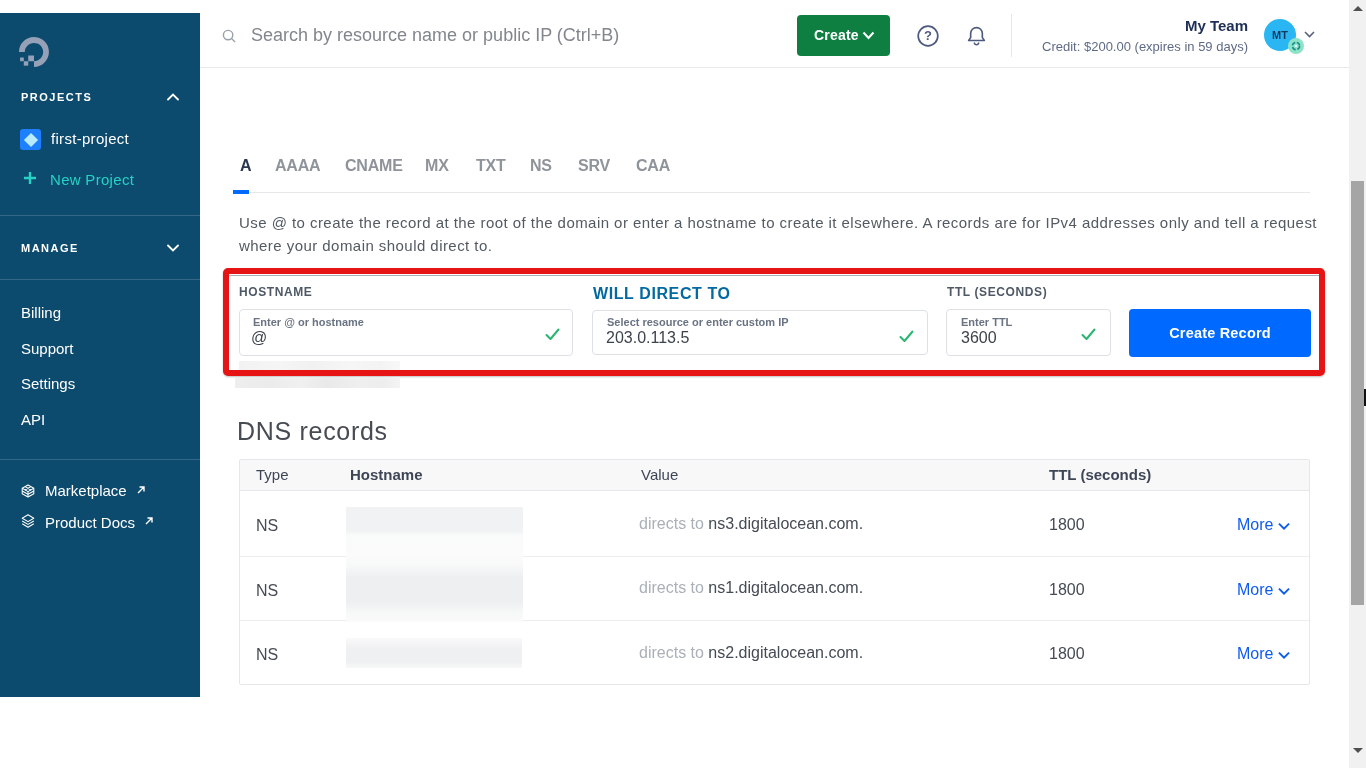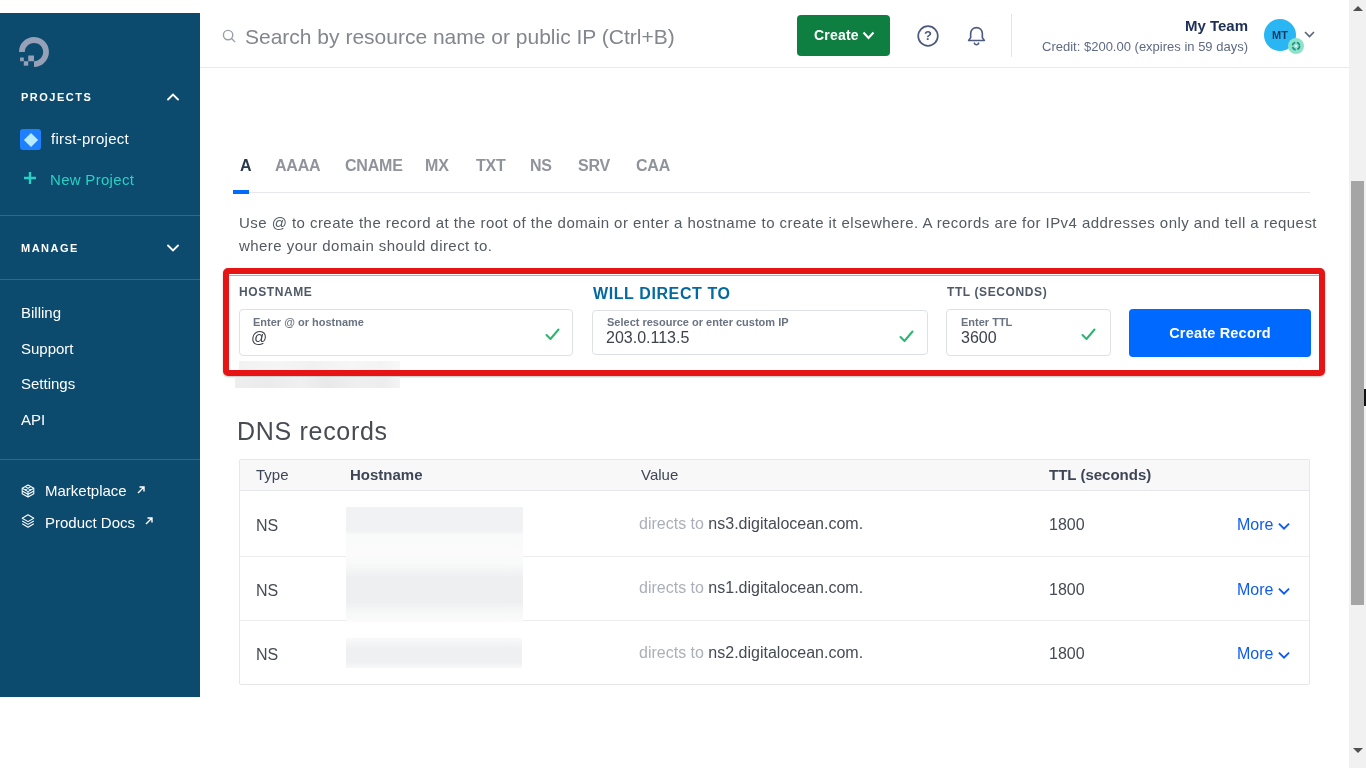--- a/index.html
+++ b/index.html
@@ -85,21 +85,21 @@
     <svg class="abs" style="left:143px;top:502px" width="12" height="12" viewBox="0 0 12 12">
         <path d="M3 9 L9 3 M4.5 3 H9 V7.5" stroke="#fff" stroke-width="1.4" fill="none"></path>
       </svg>
   </div>
 
   <div id="topbar"></div>
   <svg class="abs" style="left:222px;top:29px" width="15" height="15" viewBox="0 0 16 16">
       <circle cx="6.5" cy="6.5" r="5" stroke="#9aa0a8" stroke-width="1.5" fill="none"></circle>
       <path d="M10.2 10.2 L14 14" stroke="#9aa0a8" stroke-width="1.5"></path>
     </svg>
-  <div class="abs" style="left:245px;top:25px;font-size:21px;color:#82868d">Search by resource name or public IP (Ctrl+B)</div>
+  <div class="abs" style="left:251px;top:25px;font-size:18px;color:#82868d">Search by resource name or public IP (Ctrl+B)</div>
 
   <div class="abs" style="left:797px;top:15px;width:93px;height:41px;background:#0e7f41;border-radius:4px"></div>
   <div class="abs" style="left:814px;top:27px;font-size:14px;font-weight:bold;color:#fff;letter-spacing:0.2px">Create</div>
   <svg class="abs" style="left:862px;top:31px" width="13" height="9" viewBox="0 0 13 9">
       <path d="M1.5 1.5 L6.5 7 L11.5 1.5" stroke="#fff" stroke-width="2" fill="none"></path>
     </svg>
 
   <svg class="abs" style="left:917px;top:25px" width="22" height="22" viewBox="0 0 22 22">
       <circle cx="11" cy="11" r="9.8" stroke="#4d5a7d" stroke-width="1.7" fill="none"></circle>
       <text x="11" y="15.2" font-size="13" font-weight="bold" fill="#4d5a7d" text-anchor="middle" font-family="Liberation Sans">?</text>

